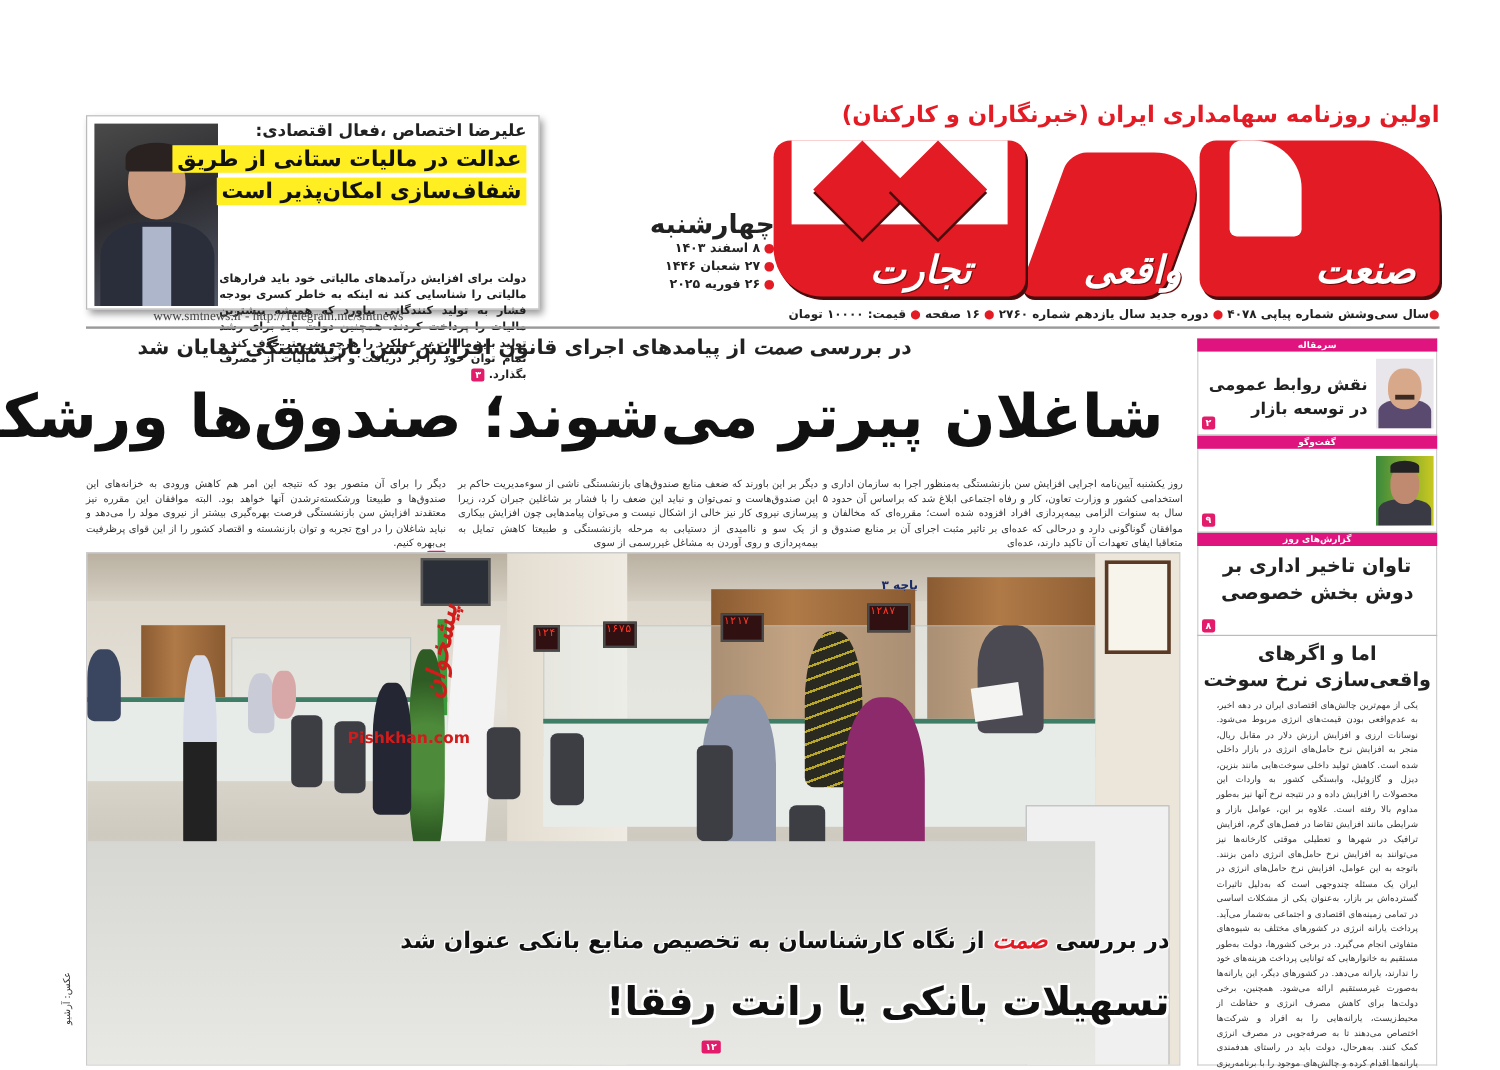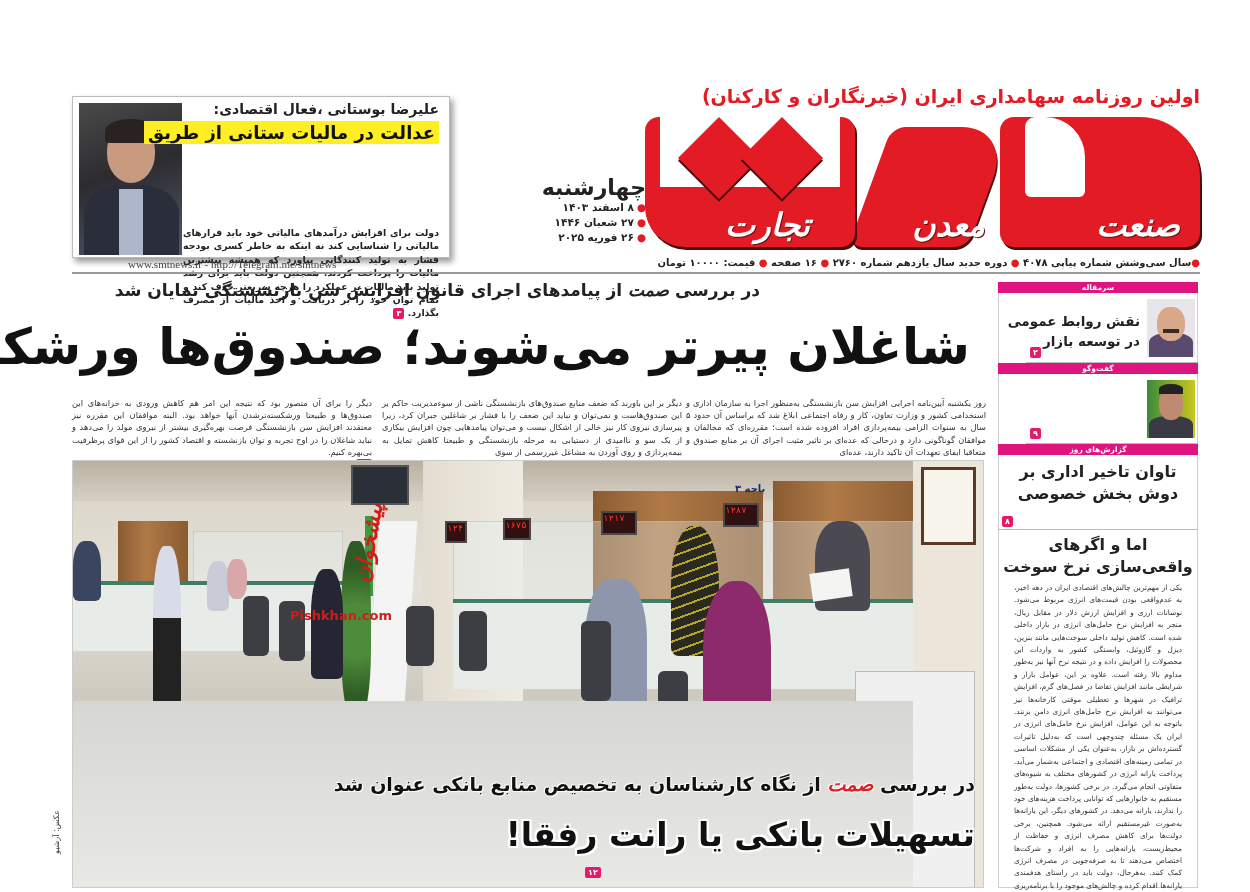--- a/index.html
+++ b/index.html
@@ -71,21 +71,21 @@
                 text-shadow: 0 0 2px #fff, 0 0 3px #fff, 1px 1px 0 #fff, -1px -1px 0 #fff; }
   .sub-kicker .brand-red { color: #e21b24; font-style: italic; }
   .sub-headline { position: absolute; top: 815px; left: 560px; width: 415px; text-align: right; font-size: 33px; font-weight: bold; color: #111; white-space: nowrap;
                   text-shadow: 0 0 2px #fff, 0 0 4px #fff, 2px 2px 0 #fff, -2px -2px 0 #fff, 2px -2px 0 #fff, -2px 2px 0 #fff; }
   .photo-tag { position: absolute; top: 860px; left: 585px; }
   .photo-credit { position: absolute; top: 808px; left: 52px; font-size: 8px; color: #333; transform: rotate(-90deg); transform-origin: left top; white-space: nowrap; width: 70px; top: 880px; }
 
   
   .sidebar { position: absolute; top: 282px; left: 998px; width: 200px; }
   .sb-header { height: 11px; background: #e0147e; color: #fff; font-size: 7.5px; font-weight: bold; text-align: center; line-height: 11px; }
-  .sb-card { position: relative; height: 70px; border-bottom: 1px solid #bbb; margin-left: 28px; }
+  .sb-card { position: relative; height: 70px; border-bottom: 1px solid #bbb; }
   .sb-photo { position: absolute; top: 6px; right: 3px; width: 48px; height: 58px; overflow: hidden; }
   .sb-card-title { position: absolute; top: 18px; right: 58px; width: 135px; font-size: 13.5px; font-weight: bold; color: #222; line-height: 20px; text-align: right; }
   .sb-card .page-tag { position: absolute; bottom: 4px; left: 4px; }
   .sb-report { position: relative; text-align: center; }
   .sb-report-title { font-size: 16px; font-weight: bold; color: #222; line-height: 22px; padding: 6px 4px 2px; }
   .sb-report .page-tag { position: absolute; bottom: 2px; left: 4px; }
   .sb-article-title { font-size: 16px; font-weight: bold; color: #222; text-align: center; line-height: 22px; padding: 4px 4px 4px; border-top: 1px solid #bbb; }
   .sb-article-body { font-size: 7.3px; line-height: 12.4px; color: #333; text-align: justify; padding: 0 16px; }
   .sb-frame { position: absolute; top: 282px; left: 998px; width: 200px; height: 606px; border: 1px solid #cfcfcf; border-top: none; pointer-events: none; }
 </style>
@@ -97,21 +97,21 @@
   <div class="logo-block">
 
     <div class="logo-shape" style="right:0; top:0; width:200px; height:130px; border-radius:14px 60px 14px 14px;"></div>
     <div class="logo-shape" style="right:115px; top:0; width:60px; height:80px; background:#fff; box-shadow:none; border-radius:10px 40px 6px 6px;"></div>
     <div class="logo-shape" style="right:210px; top:10px; width:120px; height:120px; border-radius:14px 50px 14px 14px; transform:skewX(-20deg);"></div>
     <div class="logo-shape" style="right:345px; top:0; width:210px; height:130px; border-radius:14px 14px 14px 40px;"></div>
     <div style="position:absolute; right:360px; top:0; width:180px; height:70px; background:#fff;"></div>
     <div class="logo-diamond" style="left:45px; top:12px;"></div>
     <div class="logo-diamond" style="left:108px; top:12px;"></div>
     <div class="logo-word" style="right:20px;margin-top:16px;">صنعت</div>
-    <div class="logo-word" style="right:215px;">معدن</div>
+    <div class="logo-word" style="right:215px;">واقعی</div>
     <div class="logo-word" style="right:390px;">تجارت</div>
   </div>
 </div>
 
 <div class="issue-line">
   <span class="dot">●</span><span>سال سی‌وشش شماره پیاپی ۴۰۷۸</span>
   <span class="dot"> ● </span><span>دوره جدید سال یازدهم شماره ۲۷۶۰</span>
   <span class="dot"> ● </span><span>۱۶ صفحه</span>
   <span class="dot"> ● </span><span>قیمت: ۱۰۰۰۰ تومان</span>
 </div>
@@ -123,22 +123,23 @@
   <div class="date-item"><span class="bullet">●</span><span>۲۶ فوریه ۲۰۲۵</span></div>
 </div>
 
 <div class="top-box">
   <div class="top-photo">
     <div class="suit"></div>
       <div class="shirt"></div>
       <div class="face"></div>
       <div class="hair"></div>
   </div>
-  <div class="top-kicker">علیرضا بوستانی ،فعال اقتصادی:</div>
+  <div class="top-kicker">علیرضا اختصاص ،فعال اقتصادی:</div>
   <div class="top-headline top-h1">عدالت در مالیات ستانی از طریق</div>
+  <div class="top-headline top-h2">شفاف‌سازی امکان‌پذیر است</div>
   <div class="top-body">
     <span>دولت برای افزایش درآمدهای مالیاتی خود باید فرارهای مالیاتی را شناسایی کند نه اینکه به خاطر کسری بودجه فشار به تولید کنندگانی بیاورد که همیشه بیشترین مالیات را پرداخت کردند. همچنین دولت باید برای رشد تولید باید مالیات بر عملکرد را هرچه سریعتر حذف کند و تمام توان خود را بر دریافت و اخذ مالیات از مصرف بگذارد.</span>
     <span class="page-tag">۳</span>
   </div>
 </div>
 
 <div class="web-line">www.smtnews.ir   -   http://Telegram.me/smtnews</div>
 
 <div class="rule" style="top:272px; left:72px; width:1128px;"></div>
 

